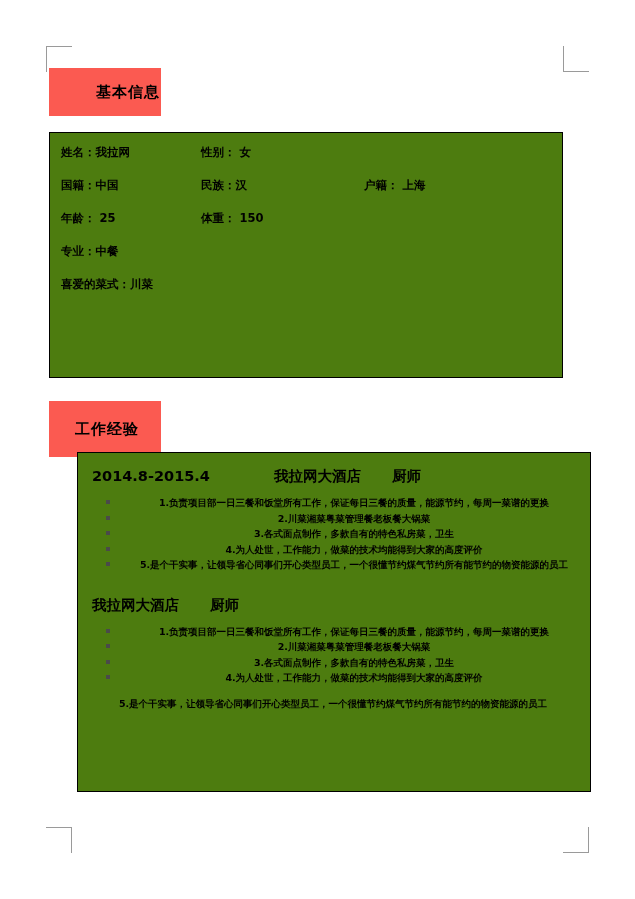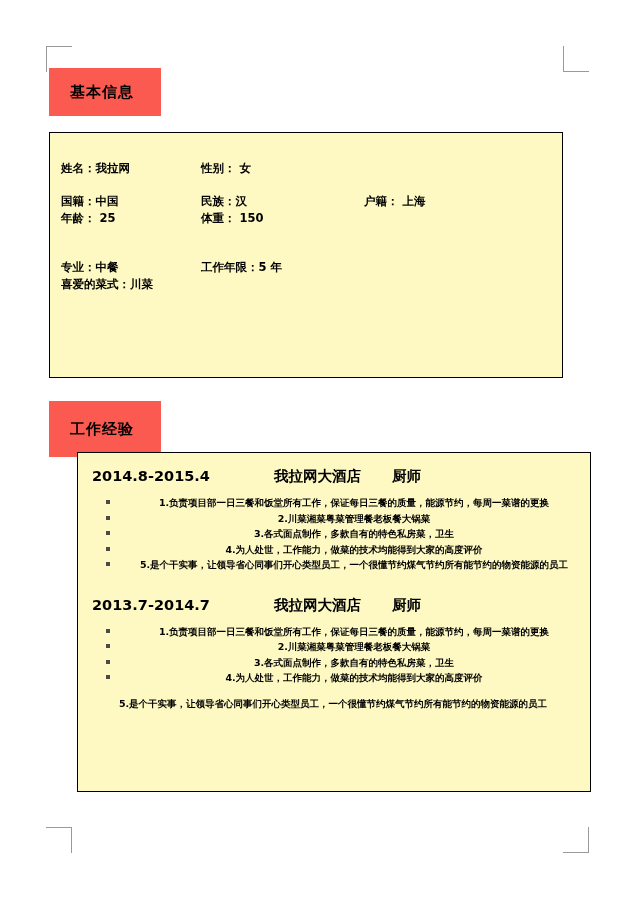--- a/index.html
+++ b/index.html
@@ -56,50 +56,51 @@
     display: flex;
     align-items: center;
     box-sizing: border-box;
   }
   .banner-text {
     font-size: 15px;
     font-weight: bold;
     letter-spacing: 1px;
     color: #000000;
     white-space: nowrap;
+    margin-left: 26px;
   }
 
   #banner-basic  { left: 49px; top: 68px;  width: 112px; height: 48px; padding-left: 21px; }
-  #banner-work   { left: 49px; top: 401px; width: 112px; height: 56px; padding-left: 21px; }
+  #banner-work   { left: 49px; top: 401px; width: 112px; height: 56px; }
 
   
   .box {
     position: absolute;
     border: 1px solid #000000;
-    background: #fef9c3;
+    background: #4d7c0f;
     box-sizing: border-box;
   }
   #basic-box { left: 49px; top: 132px; width: 514px; height: 246px; }
   #work-box  { left: 49px; top: 452px; width: 514px; height: 340px; margin-left: 28px; }
 
   
   .info-rows {
     padding: 12px 0 0 11px;
   }
   .info-row {
     display: flex;
     align-items: baseline;
     height: 33px;
     font-size: 11.5px;
     font-weight: bold;
     white-space: nowrap;
   }
   .info-cell { display: inline-block; }
   .c1 { width: 140px; }
-  .c2 { width: 163px; margin-top: 16px; }
+  .c2 { width: 163px; }
   .c3 { width: 150px; }
 
   
   .job {
     padding: 0 10px 0 14px;
   }
   .job-head {
     display: flex;
     align-items: baseline;
     font-size: 14.5px;
@@ -164,21 +165,20 @@
           <span class="info-cell c1">国籍：中国</span>
           <span class="info-cell c2">民族：汉</span>
           <span class="info-cell c3">户籍： 上海</span>
         </div>
         <div class="info-row">
           <span class="info-cell c1">年龄： 25</span>
           <span class="info-cell c3">体重： 150</span>
         </div>
         <div class="info-row">
           <span class="info-cell c1">专业：中餐</span>
-          <span class="info-cell c2">工作年限：5 年</span>
         </div>
         <div class="info-row">
           <span class="info-cell c1">喜爱的菜式：川菜</span>
         </div>
       </div>
   </div>
 
   <div class="banner" id="banner-work">
     <span class="banner-text">工作经验</span>
   </div>
@@ -194,21 +194,20 @@
           <ul class="duties">
             <li class="duty"><span class="marker"></span><span>1.负责项目部一日三餐和饭堂所有工作，保证每日三餐的质量，能源节约，每周一菜谱的更换</span></li>
             <li class="duty"><span class="marker"></span><span>2.川菜湘菜粤菜管理餐老板餐大锅菜</span></li>
             <li class="duty"><span class="marker"></span><span>3.各式面点制作，多款自有的特色私房菜，卫生</span></li>
             <li class="duty"><span class="marker"></span><span>4.为人处世，工作能力，做菜的技术均能得到大家的高度评价</span></li>
             <li class="duty"><span class="marker"></span><span>5.是个干实事，让领导省心同事们开心类型员工，一个很懂节约煤气节约所有能节约的物资能源的员工</span></li>
           </ul>
         </div>
         <div class="job" id="job-1">
           <div class="job-head">
-            <span class="job-date">2013.7-2014.7</span>
             <span class="job-company">我拉网大酒店</span>
             <span class="job-title">厨师</span>
           </div>
           <ul class="duties">
             <li class="duty"><span class="marker"></span><span>1.负责项目部一日三餐和饭堂所有工作，保证每日三餐的质量，能源节约，每周一菜谱的更换</span></li>
             <li class="duty"><span class="marker"></span><span>2.川菜湘菜粤菜管理餐老板餐大锅菜</span></li>
             <li class="duty"><span class="marker"></span><span>3.各式面点制作，多款自有的特色私房菜，卫生</span></li>
             <li class="duty"><span class="marker"></span><span>4.为人处世，工作能力，做菜的技术均能得到大家的高度评价</span></li>
             <li class="duty no-marker"><span>5.是个干实事，让领导省心同事们开心类型员工，一个很懂节约煤气节约所有能节约的物资能源的员工</span></li>
           </ul>

